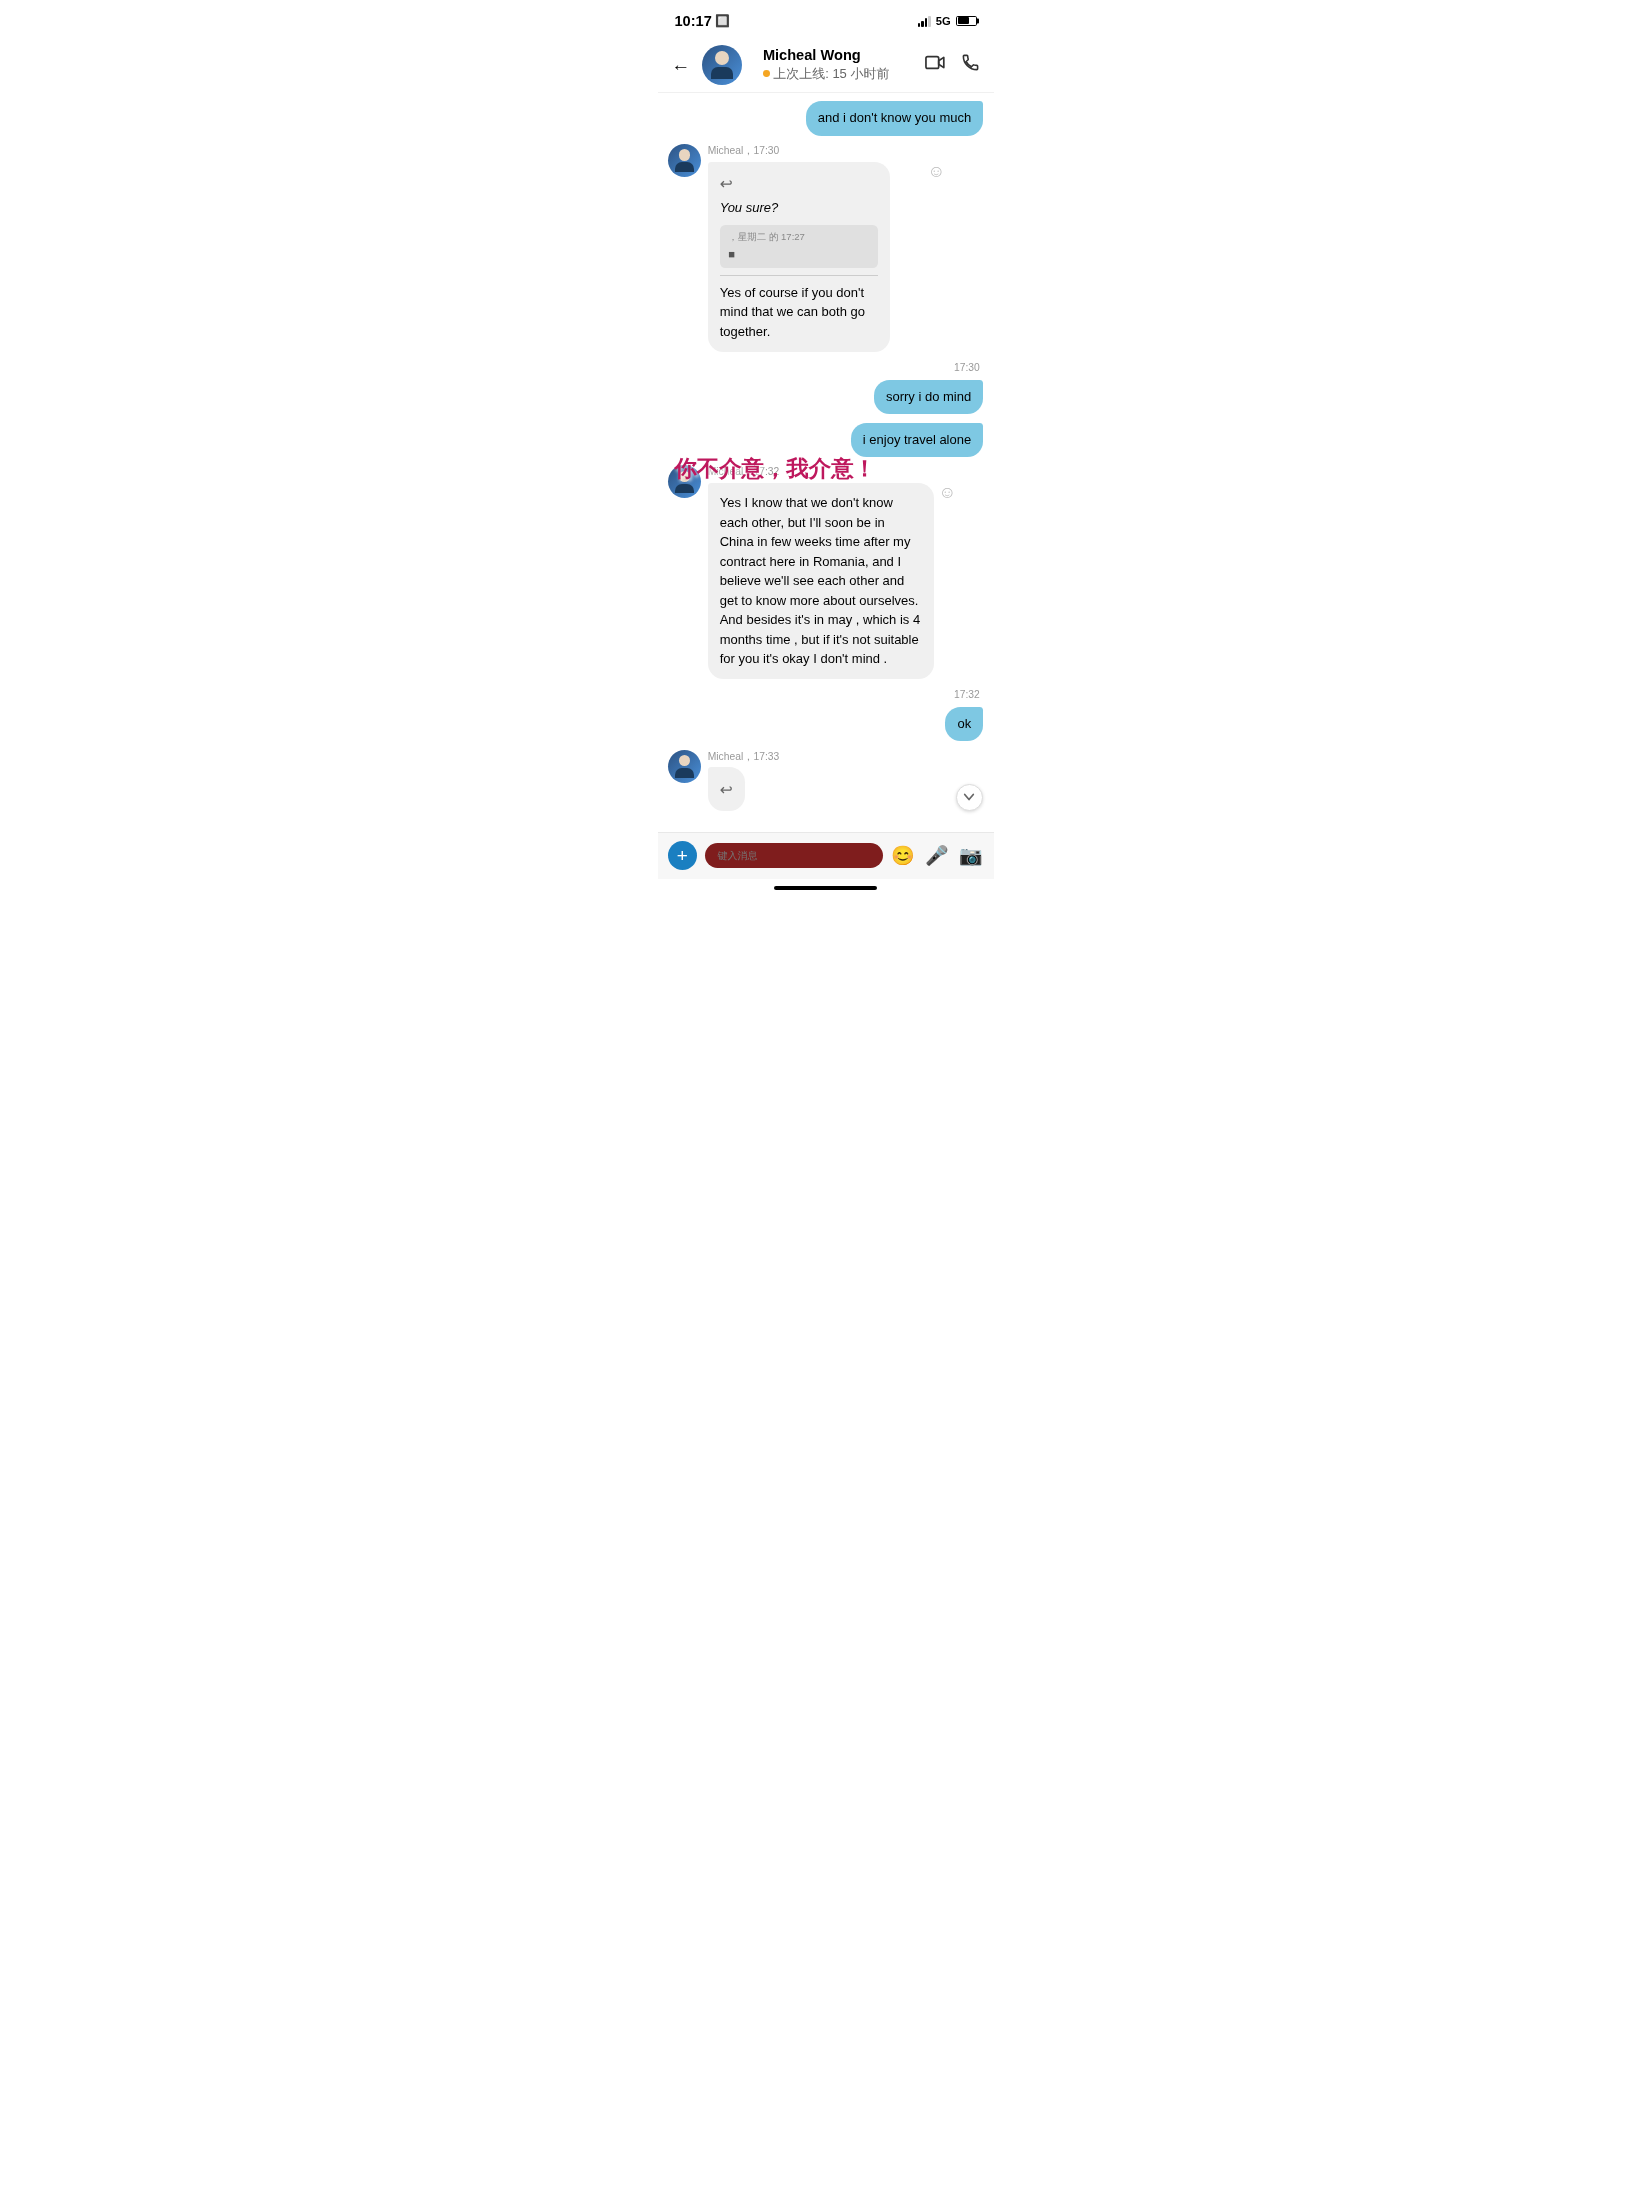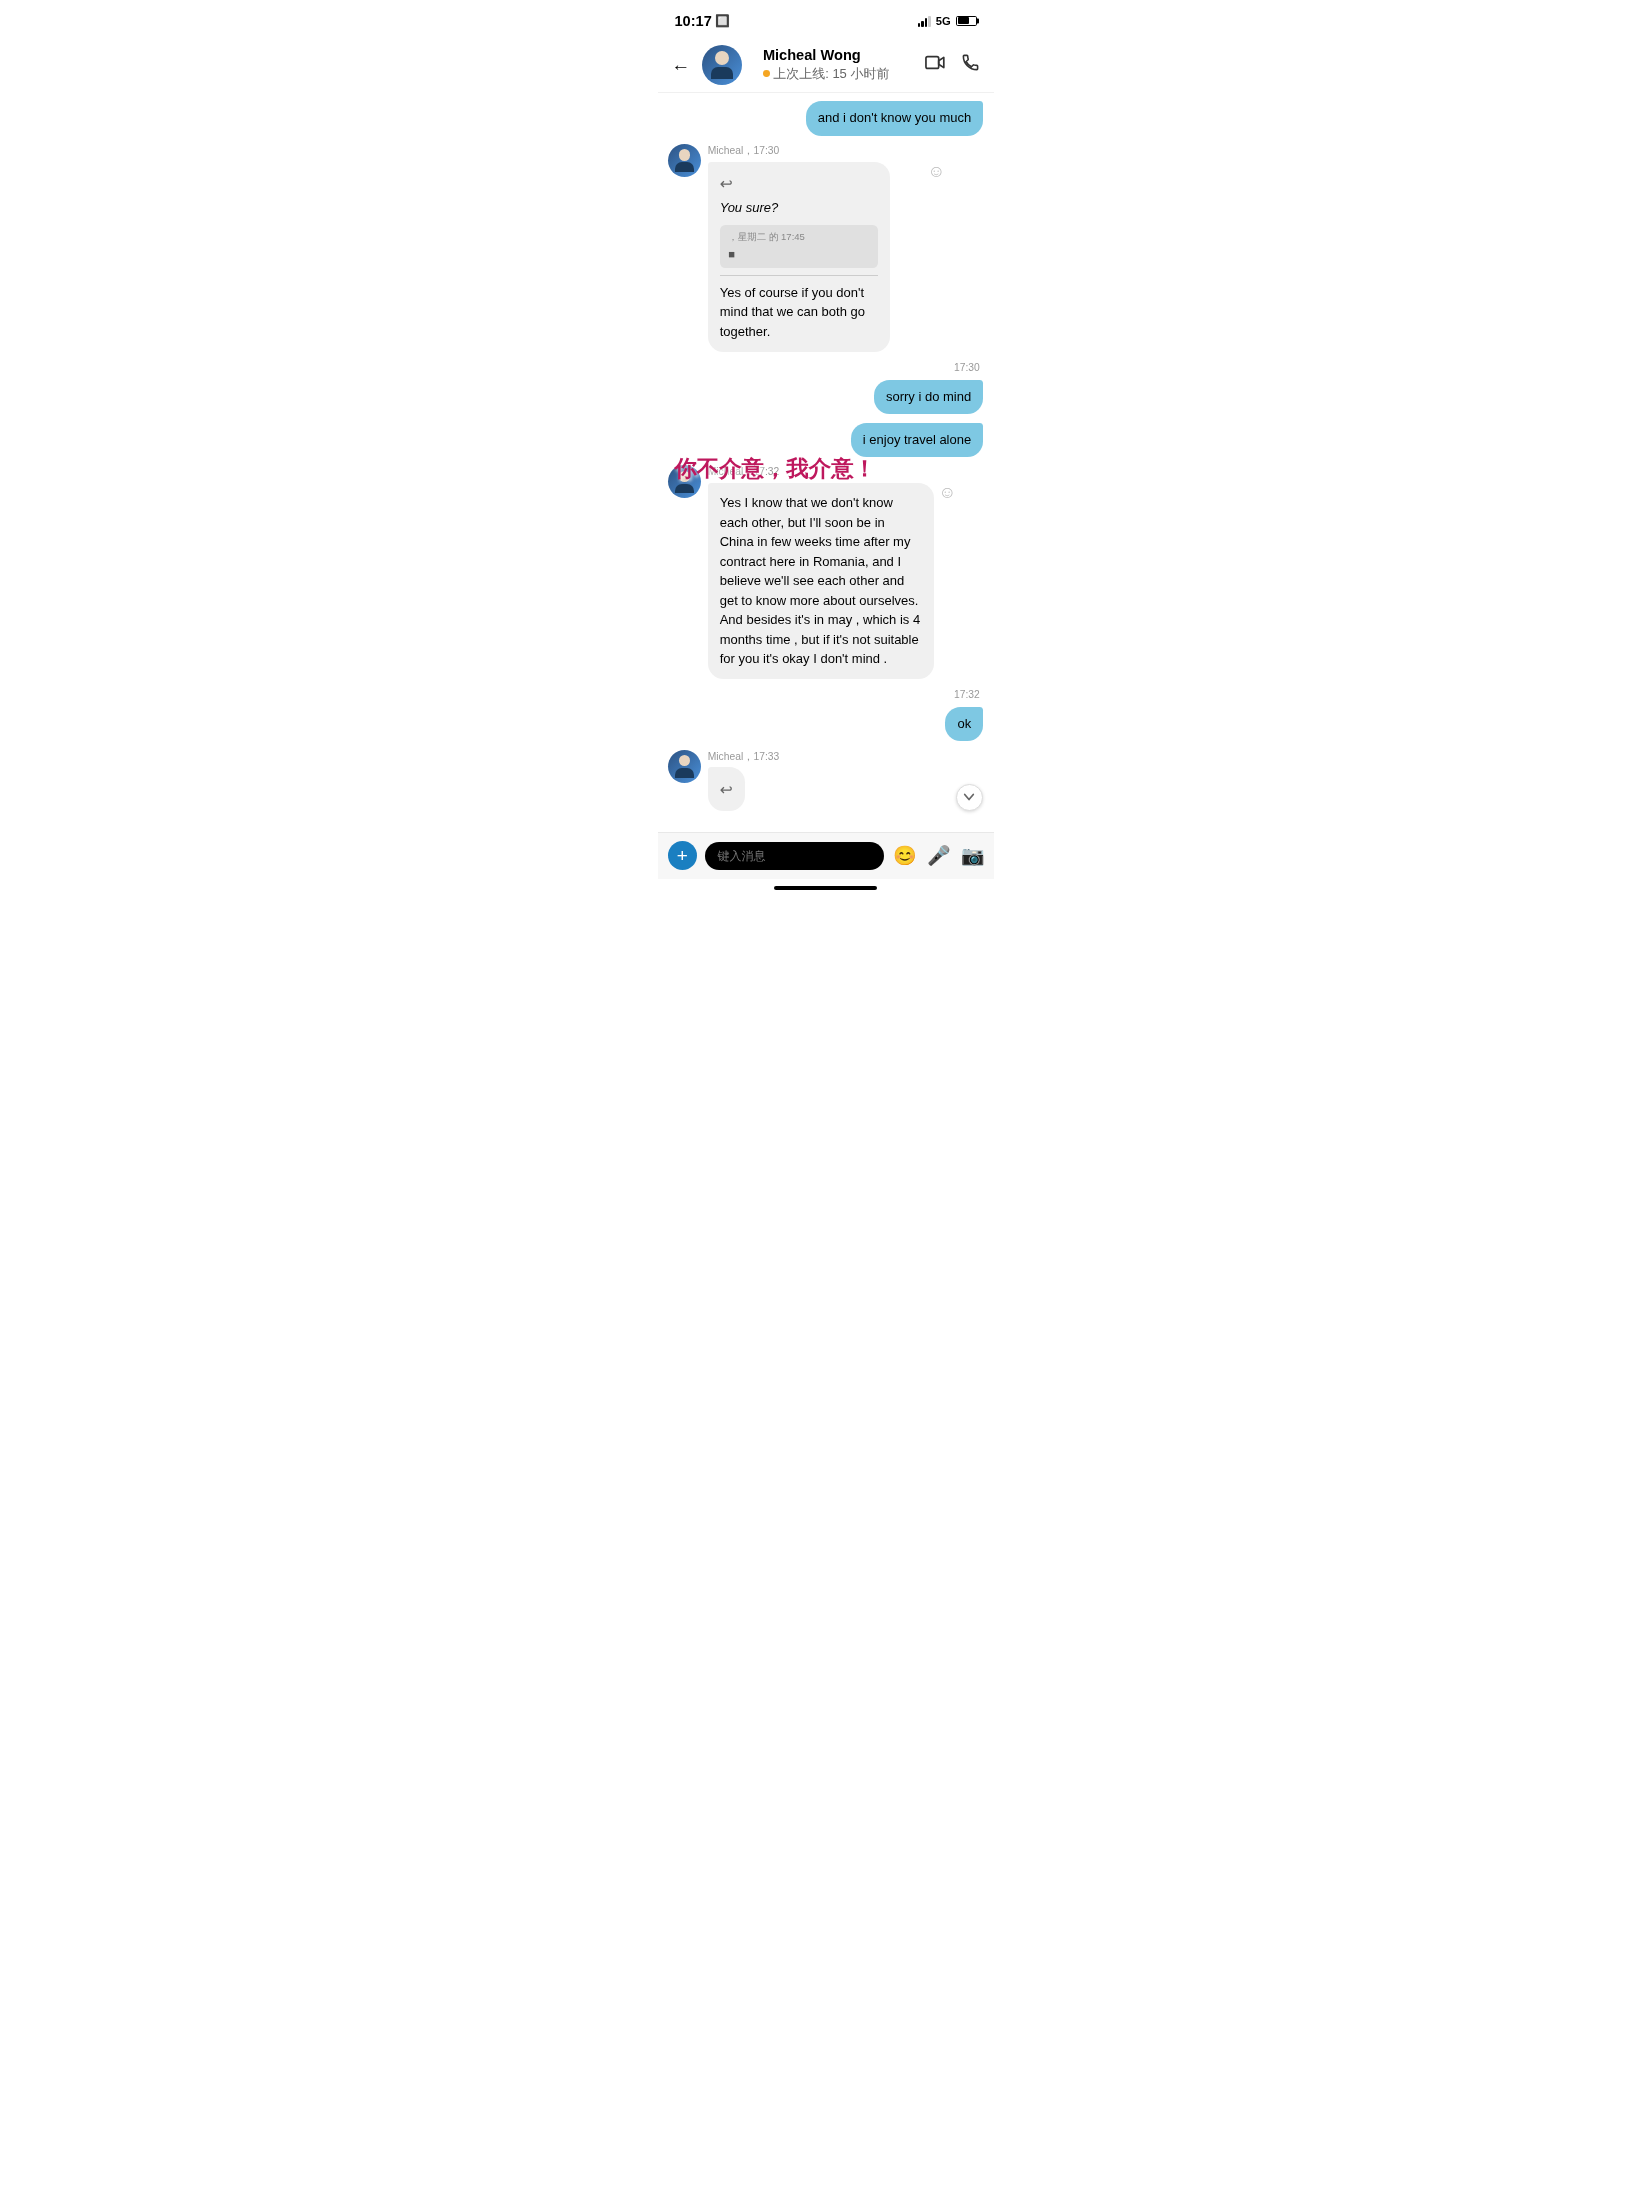--- a/index.html
+++ b/index.html
@@ -296,25 +296,25 @@
       color: white;
       font-size: 19px;
       display: flex;
       align-items: center;
       justify-content: center;
       cursor: pointer;
       flex-shrink: 0;
     }
     .input-field {
       flex: 1;
-      background: #000000;
+      background: #7f1d1d;
       border: none;
       border-radius: 17px;
       padding: 6.9px 12px;
-      font-size: 12px;
+      font-size: 10px;
       color: #999;
       outline: none;
     }
     .input-icons {
       display: flex;
       gap: 10.3px;
       align-items: center;
     }
     .input-icon {
       font-size: 19px;
@@ -418,21 +418,21 @@
     <div style="flex:1;">
       <div class="msg-meta">
         <span>Micheal</span>，<span>17:30</span>
       </div>
       <div style="display:flex; align-items:flex-start; gap:5.2px;">
         <div style="max-width: 78%;">
           <div class="bubble-received">
             <div class="reply-arrow">↩</div>
             <div style="font-style:italic; font-size:13px; margin: 3.4px 0 6.9px;">You sure?</div>
             <div class="quote-block">
-              <div class="quote-meta">，星期二 的 17:45</div>
+              <div class="quote-meta">，星期二 的 17:27</div>
               <div>■</div>
             </div>
             <hr class="quote-divider">
             <div>Yes of course if you don't mind that we can both go together.</div>
           </div>
         </div>
         <div class="emoji-btn">☺</div>
       </div>
     </div>
   </div>

